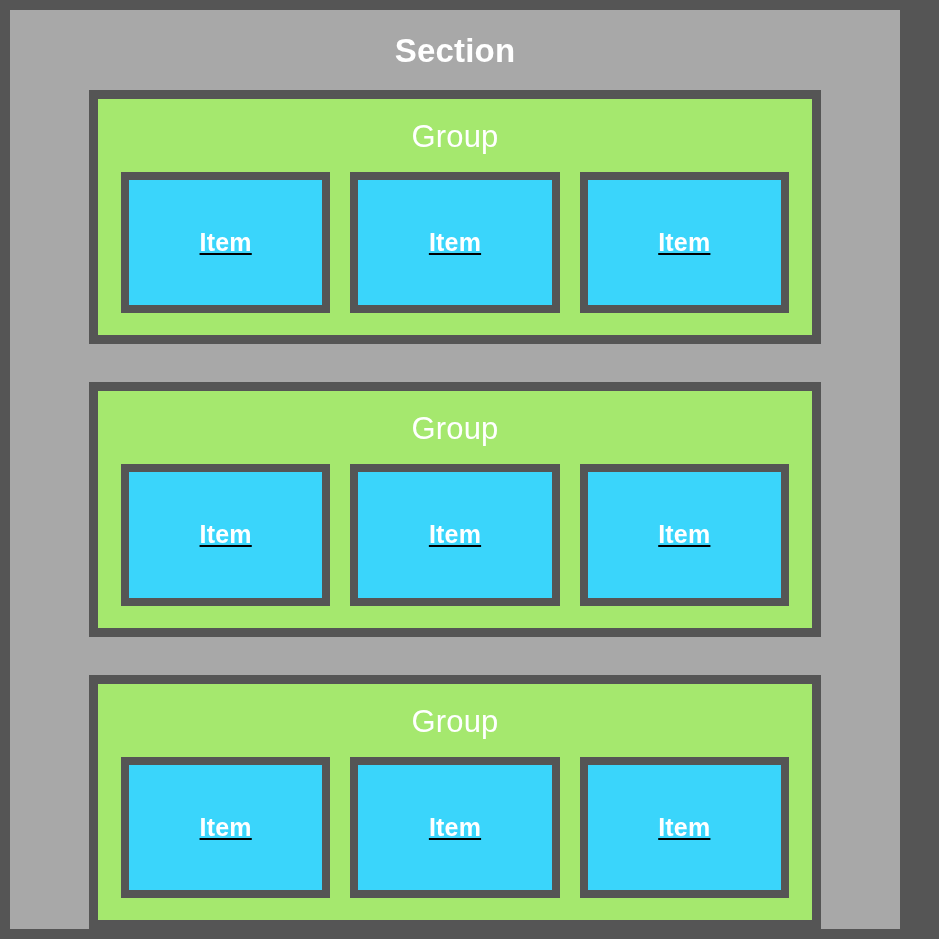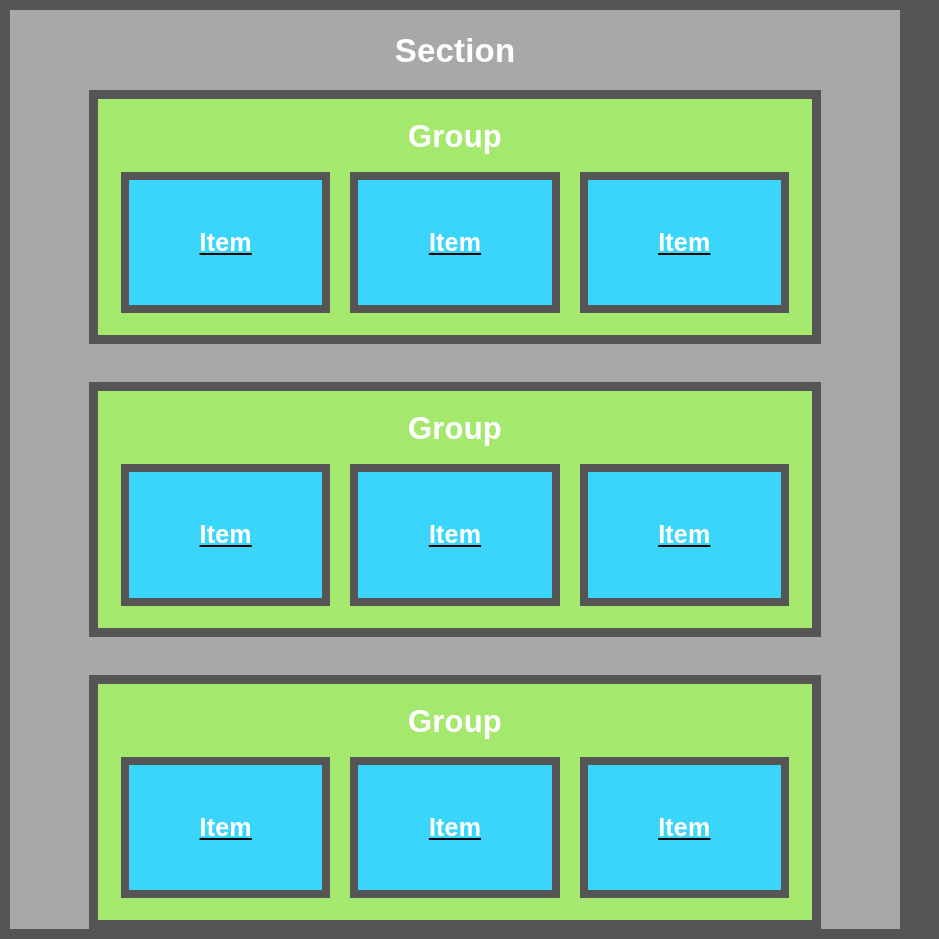--- a/index.html
+++ b/index.html
@@ -61,21 +61,21 @@
     padding: 0 23px;
   }
   .group:last-child {
     margin-bottom: 0;
   }
 
   .group-title {
     text-align: center;
     color: #ffffff;
     font-size: 31px;
-    font-weight: bold;
+    font-weight: normal;
     line-height: 1;
     padding-top: 22px;
     padding-bottom: 20px;
     letter-spacing: 0.2px;
     user-select: none;
     flex: 0 0 auto;
   }
 
   
   .item-row {

